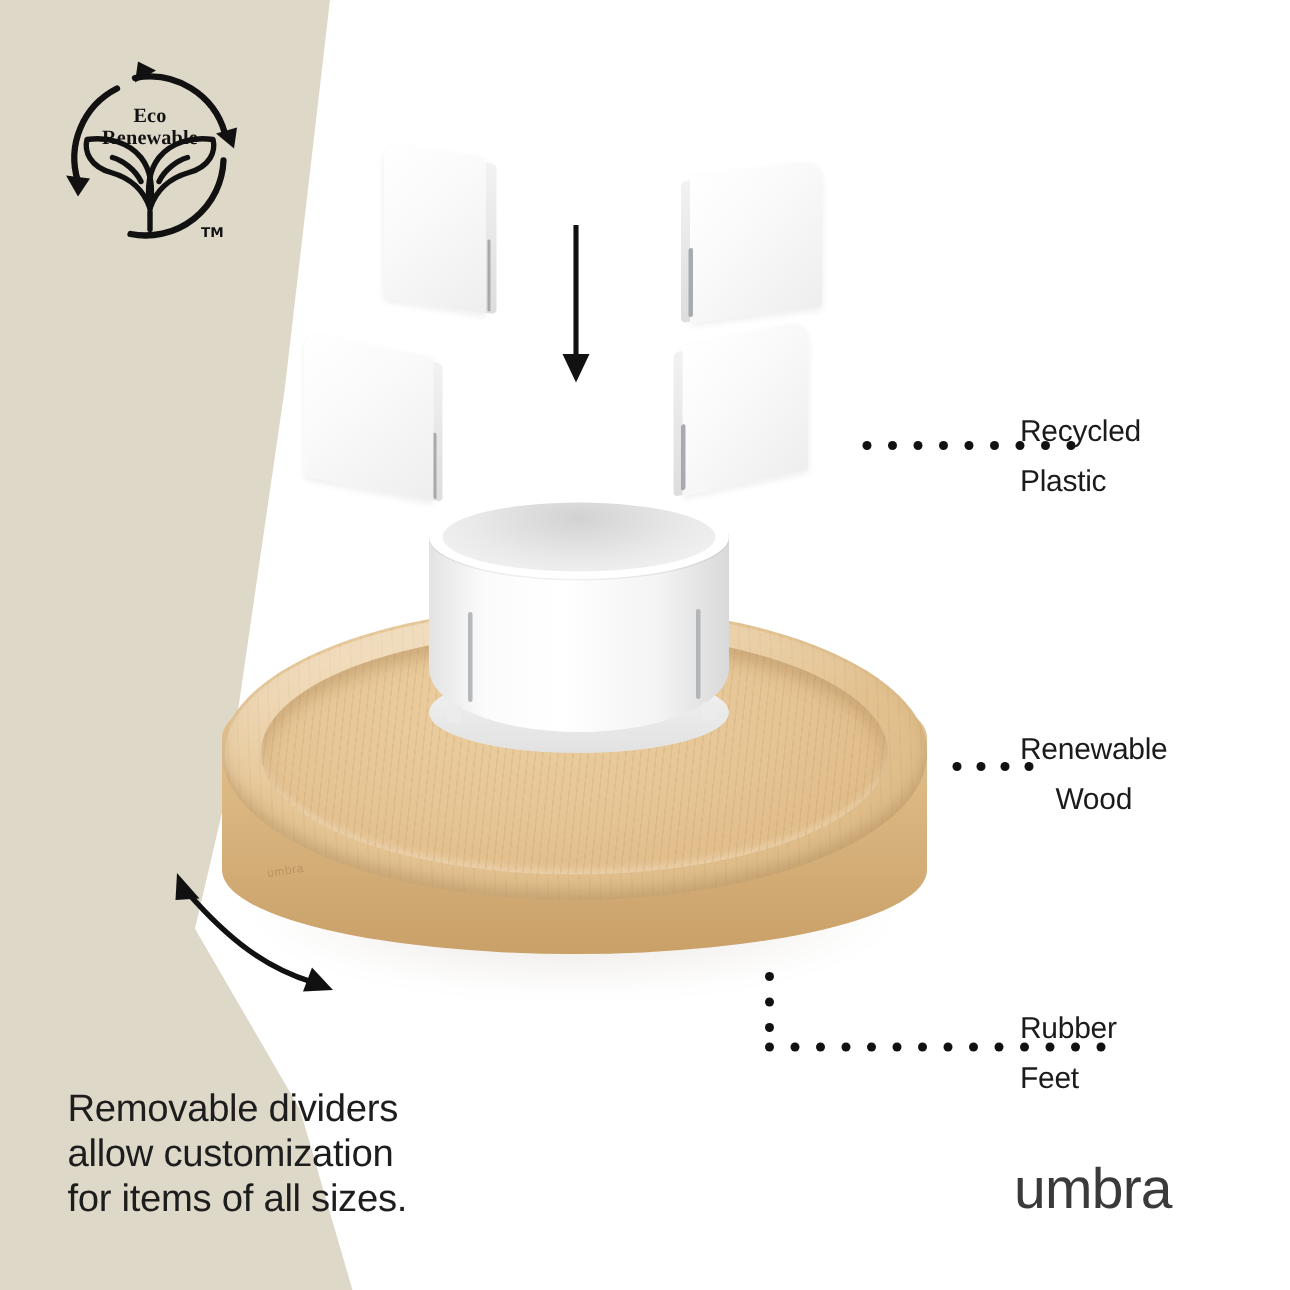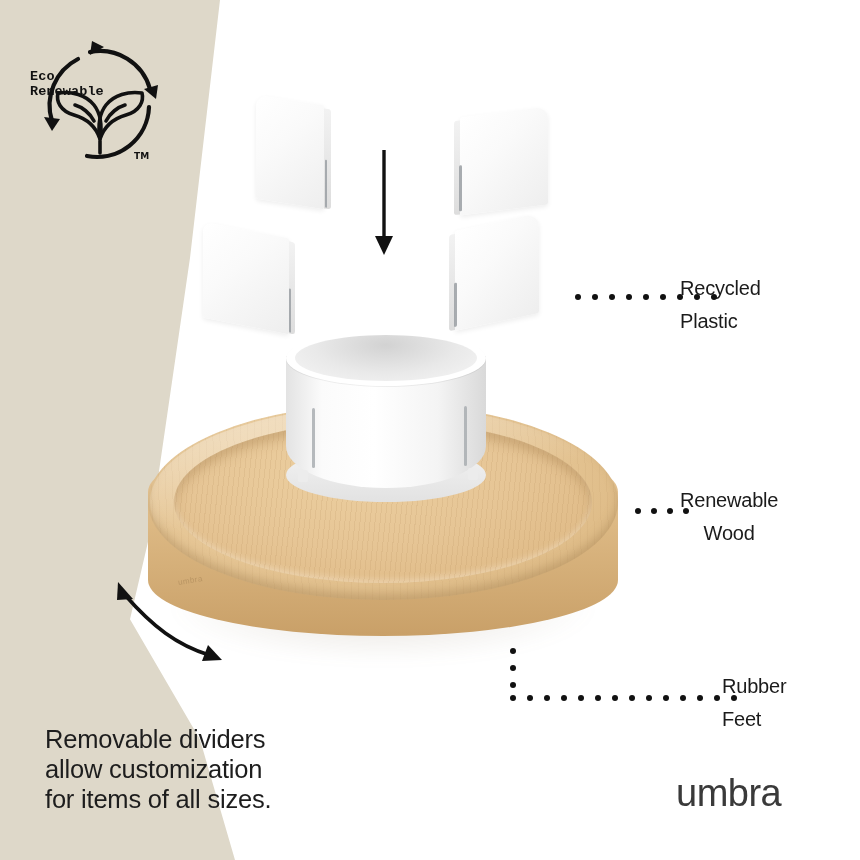--- a/index.html
+++ b/index.html
@@ -16,22 +16,22 @@
   .beige-panel{
     position:absolute;left:0;top:0;width:500px;height:860px;
     background:#ded8c9;
     clip-path:polygon(0 0, 44% 0, 38% 30%, 30% 62%, 26% 72%, 40% 86%, 47% 100%, 0 100%);
   }
 
   
   .eco-badge{position:absolute;left:30px;top:35px;width:140px;height:140px;}
   .eco-badge svg{display:block;}
   .eco-text{
-    position:absolute;left:0;top:34px;width:140px;
-    font-family:Liberation Mono, monospace;
+    position:absolute;left:0;top:34px;width:140px;text-align:center;
+    font-family:Liberation Serif, serif;
     font-weight:700;font-size:13.5px;line-height:15px;color:#111;
     letter-spacing:.1px;
   }
   .eco-tm{
     position:absolute;left:104px;top:116px;
     font-family:"DejaVu Sans", sans-serif;font-size:9px;font-weight:700;color:#111;text-align:right;
   }
 
   
   .product{position:absolute;left:0;top:0;width:860px;height:860px;}
@@ -167,21 +167,21 @@
   #co-plastic .dots-row{left:0;top:22px;gap:11px;}
   #co-plastic .label{position:absolute;left:105px;top:0;}
 
   #co-wood{left:635px;top:484px;}
   #co-wood .dots-row{left:0;top:24px;gap:10px;}
   #co-wood .label{position:absolute;left:45px;top:0;text-align:center;}
 
   #co-feet{left:510px;top:648px;}
   #co-feet .dots-col{left:0;top:0;gap:11px;}
   #co-feet .dots-row{left:0;top:47px;gap:11px;}
-  #co-feet .label{position:absolute;left:170px;top:22px;margin-left:42px;}
+  #co-feet .label{position:absolute;left:170px;top:22px;}
 
   
   .bottom-copy{
     position:absolute;left:45px;top:724px;width:330px;
     font-family:"Liberation Sans", sans-serif;
     font-size:25.5px;line-height:30px;color:#1d1d1d;letter-spacing:-.2px;
     white-space:pre-line;
   }
 
   

